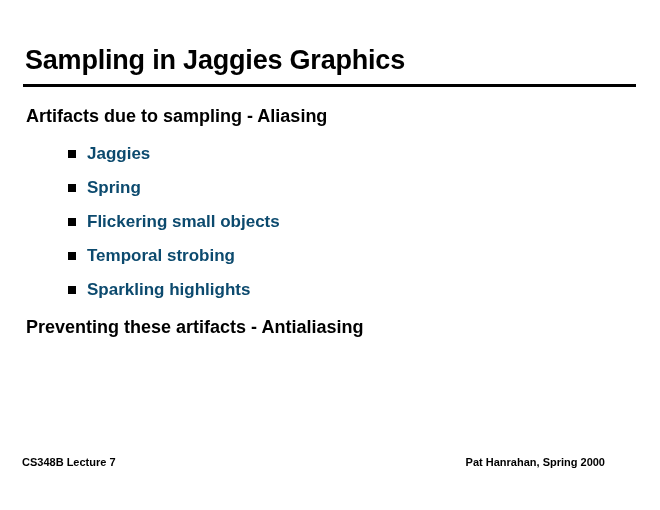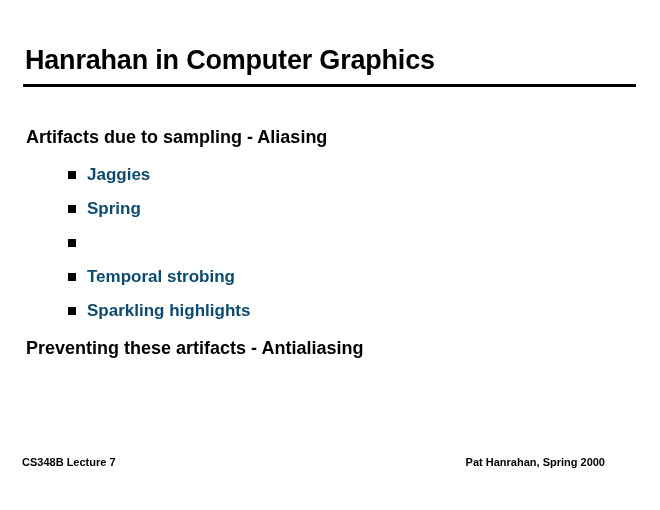--- a/index.html
+++ b/index.html
@@ -36,21 +36,21 @@
     top: 84px;
     width: 613px;
     height: 3px;
     background: #000000;
   }
 
   
   .body-block {
     position: absolute;
     left: 0;
-    top: 124px;
+    top: 103px;
     width: 660px;
   }
   .level1 {
     margin: 0;
     padding: 0 0 0 26px;
     font-size: 18px;
     font-weight: bold;
     line-height: 26px;
     color: #000000;
     white-space: nowrap;
@@ -99,39 +99,40 @@
     font-weight: bold;
     color: #000000;
   }
   .footer-left, .footer-right { white-space: nowrap; }
 </style>
 </head>
 <body>
 
 <div class="slide">
 
-  <div class="slide-title">Hanrahan in Computer Graphics</div>
+  <div class="slide-title">Sampling in Jaggies Graphics</div>
 
   <div class="title-rule"></div>
 
   <div class="body-block">
 
     <p class="level1 first">Artifacts due to sampling - Aliasing</p>
 
     <ul class="bullet-list">
       <li class="bullet-item">
         <span class="bullet-marker"></span>
         <span class="bullet-label">Jaggies</span>
       </li>
       <li class="bullet-item">
         <span class="bullet-marker"></span>
         <span class="bullet-label">Spring</span>
       </li>
       <li class="bullet-item">
         <span class="bullet-marker"></span>
+        <span class="bullet-label">Flickering small objects</span>
       </li>
       <li class="bullet-item">
         <span class="bullet-marker"></span>
         <span class="bullet-label">Temporal strobing</span>
       </li>
       <li class="bullet-item">
         <span class="bullet-marker"></span>
         <span class="bullet-label">Sparkling highlights</span>
       </li>
     </ul>

